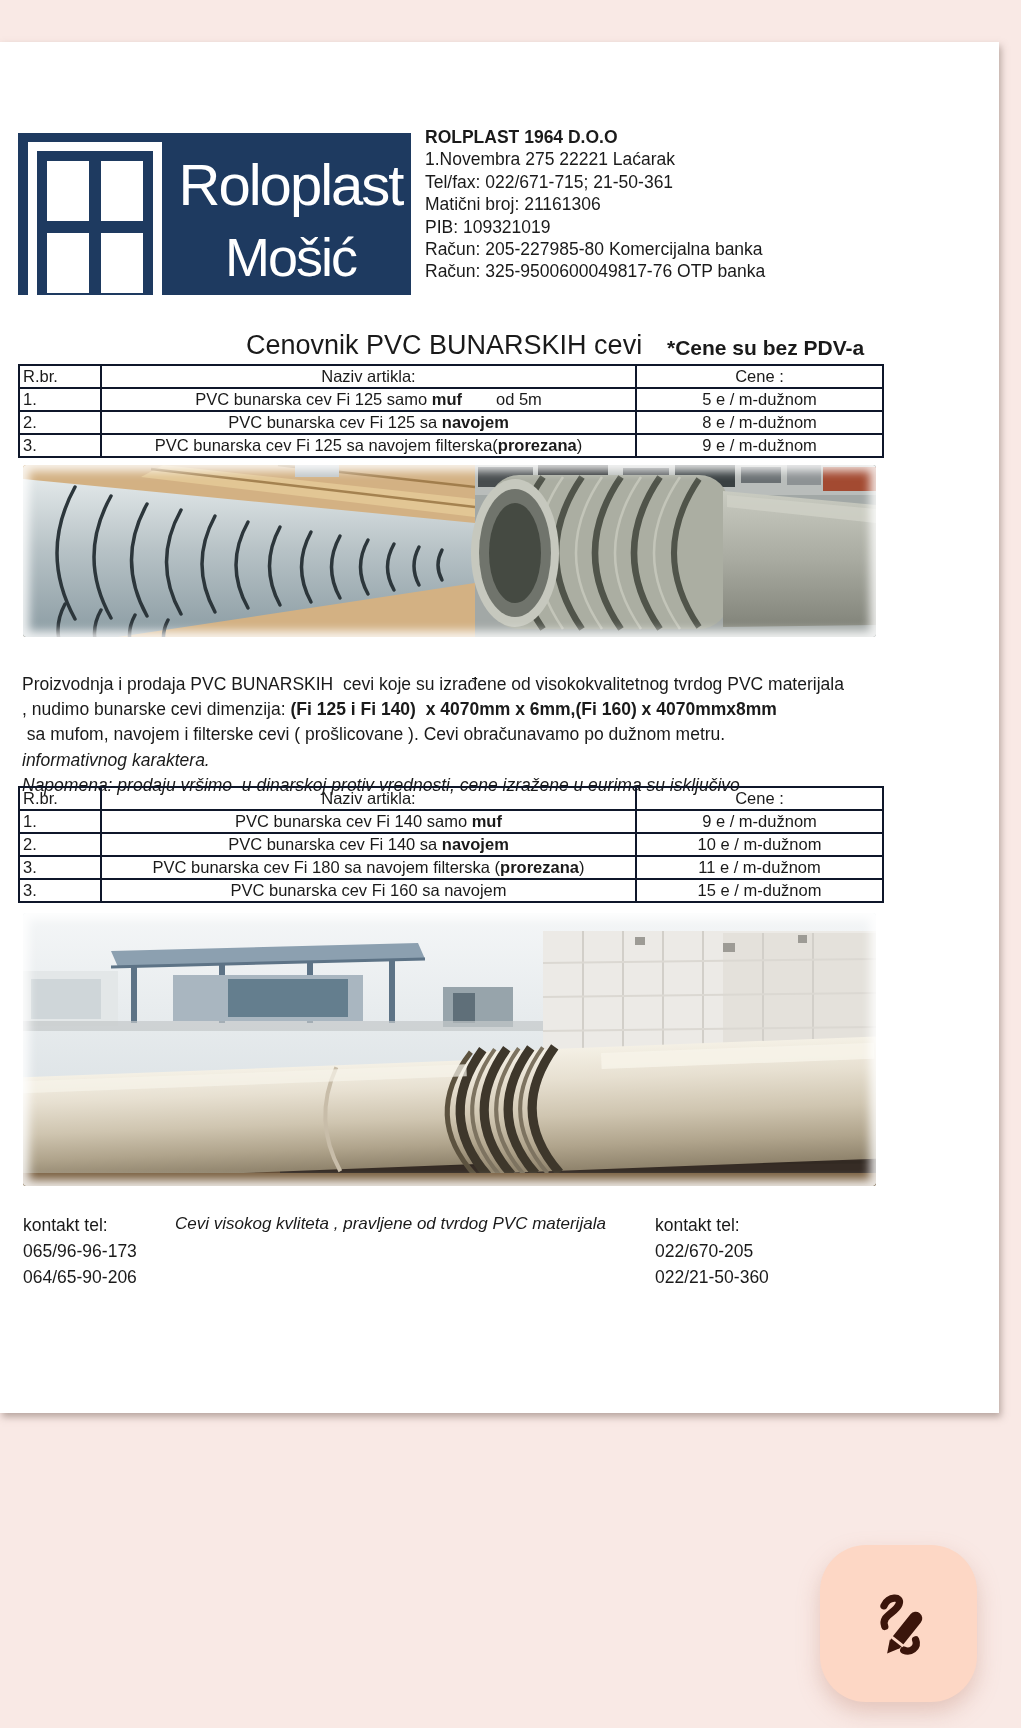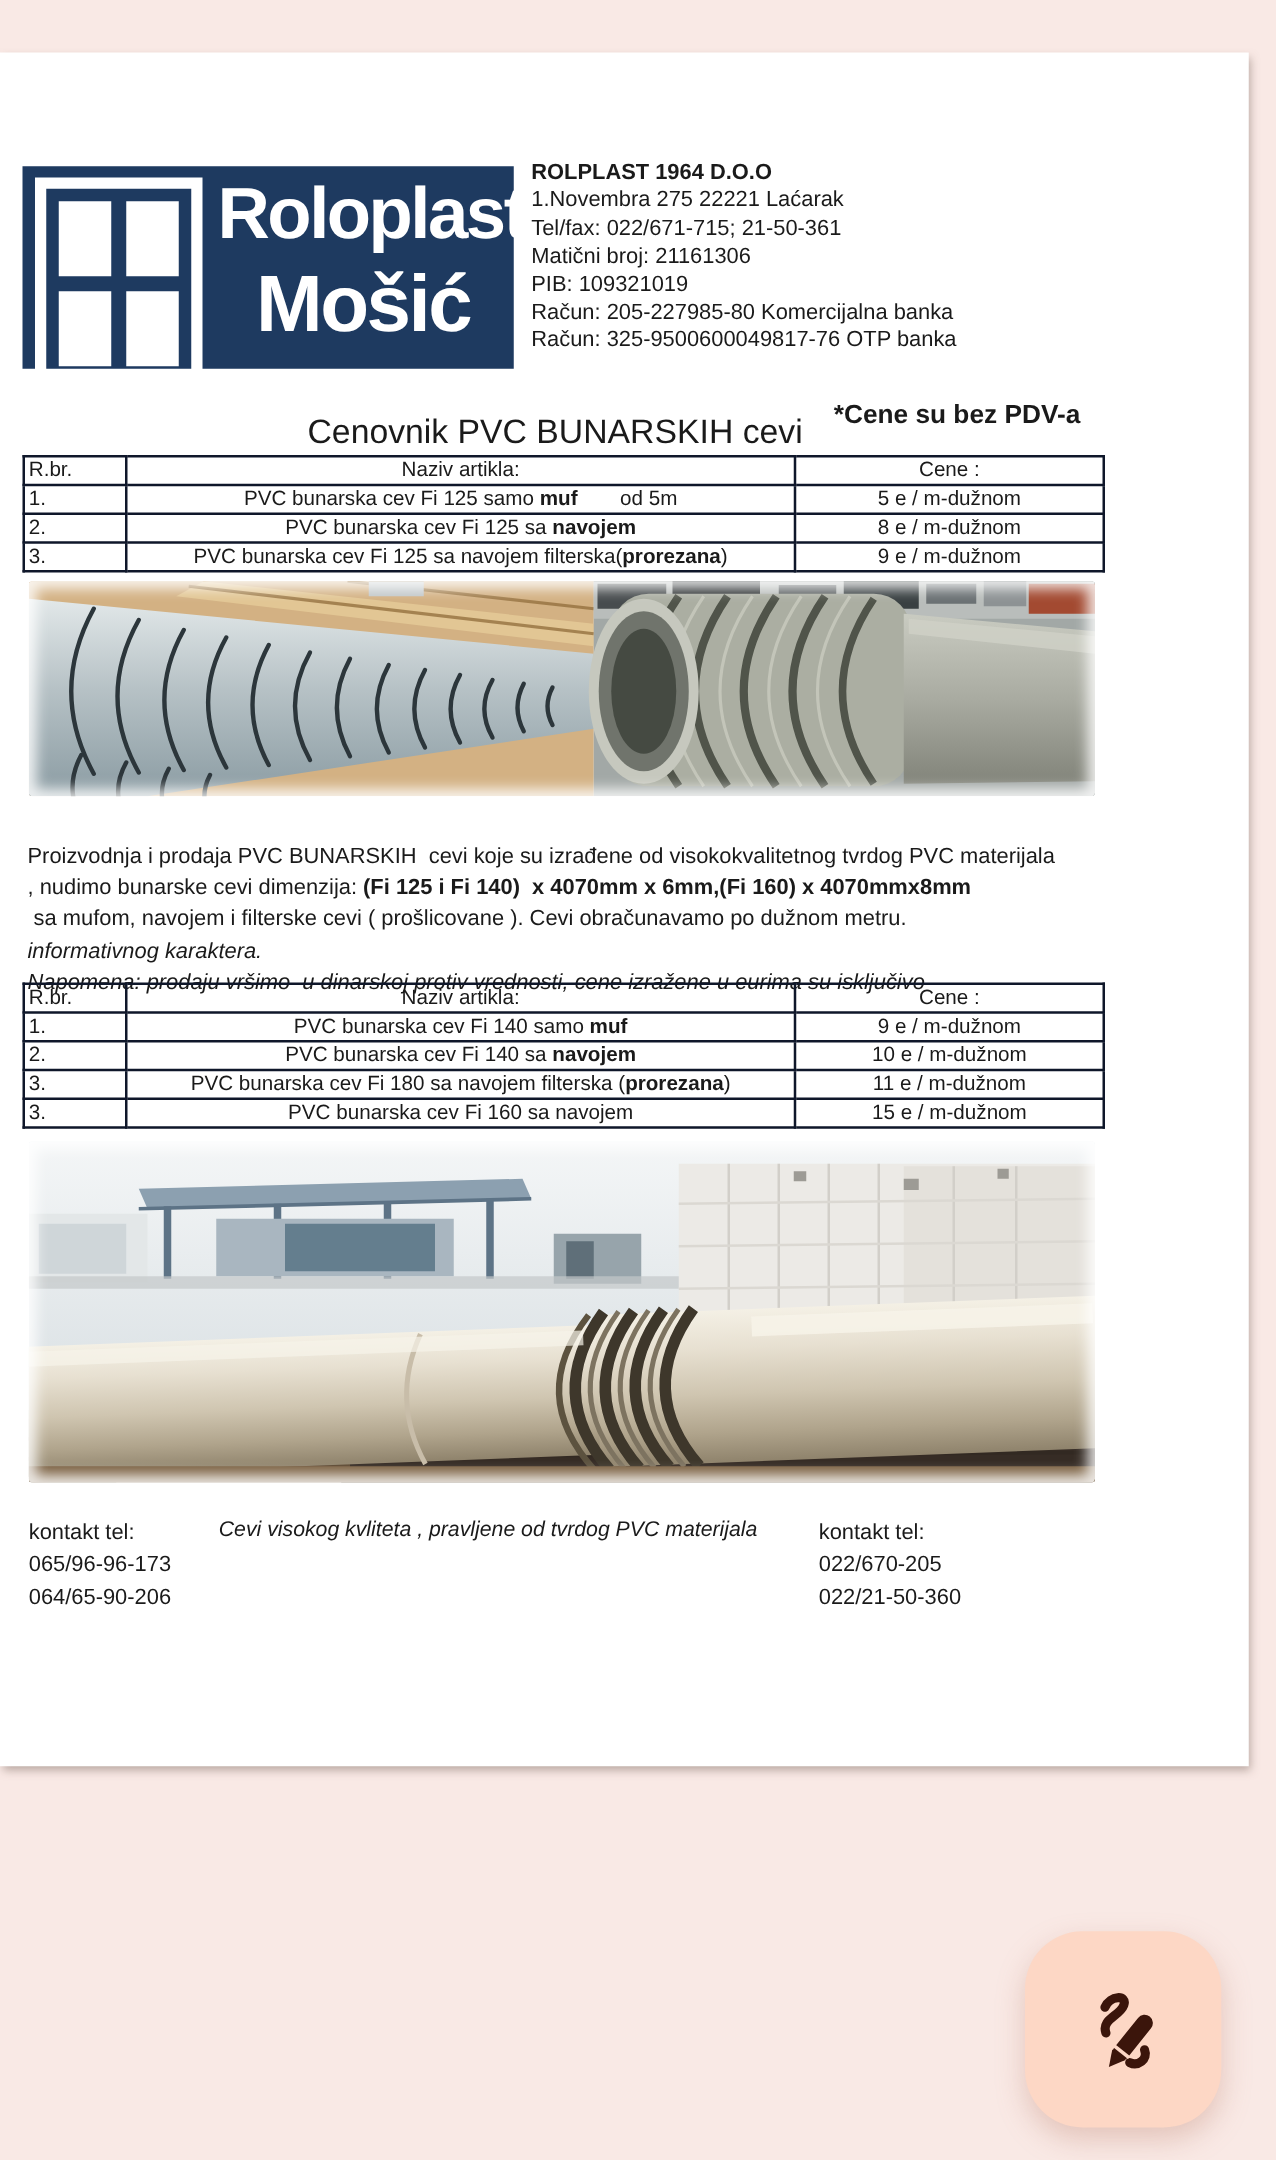--- a/index.html
+++ b/index.html
@@ -5,29 +5,29 @@
   html,body{margin:0;padding:0;}
   body{background:#f9e9e5;font-family:"Liberation Sans",sans-serif;color:#1a1a1a;}
   .canvas{position:relative;width:1021px;height:1728px;background:#f9e9e5;overflow:hidden;}
   .doc-page{position:absolute;left:0;top:42px;width:999px;height:1371px;background:#fff;
             box-shadow:2px 4px 7px rgba(120,100,92,.5);}
   
   .logo{position:absolute;left:18px;top:91px;width:393px;height:162px;background:#1e3a60;}
   .logo-window{position:absolute;left:10px;top:9px;width:96px;height:132px;border:9px solid #fff;
                display:grid;grid-template-columns:1fr 1fr;grid-template-rows:1fr 1fr;gap:12px;padding:10px;}
   .logo-window span{background:#fff;display:block;}
-  .logo-text{position:absolute;left:126px;top:0;right:4px;text-align:center;color:#fff;font-weight:700;margin-left:30px;}
+  .logo-text{position:absolute;left:126px;top:14px;right:4px;text-align:center;color:#fff;font-weight:400;margin-left:30px;}
   .logo-l1{font-size:58px;line-height:76px;letter-spacing:-2px;}
-  .logo-l2{font-size:64px;line-height:68px;letter-spacing:-2px;}
+  .logo-l2{font-size:54px;line-height:68px;letter-spacing:-2px;}
   
   .company{position:absolute;left:425px;top:84px;font-size:17.5px;line-height:22.4px;white-space:nowrap;}
   .company .name{font-weight:bold;}
   
   .doc-title{position:absolute;left:222px;top:288px;font-size:27px;white-space:nowrap;margin-left:24px;}
-  .vat-note{position:absolute;left:667px;top:278px;font-size:21px;font-weight:bold;white-space:nowrap;}
+  .vat-note{position:absolute;left:667px;top:294px;font-size:21px;font-weight:bold;white-space:nowrap;}
   
   table.price{position:absolute;left:18px;border-collapse:collapse;table-layout:fixed;width:864px;font-size:16.5px;}
   table.t1{top:322px;}
   table.t2{top:744px;}
   table.price td{border:2px solid #0f172a;height:21px;padding:0 3px;white-space:nowrap;overflow:hidden;}
   td.c-rbr{text-align:left;}
   td.c-naziv,td.c-cene{text-align:center;}
   .extra{margin-left:34px;}
   
   .photo{position:absolute;left:23px;overflow:hidden;border-radius:3px;}

